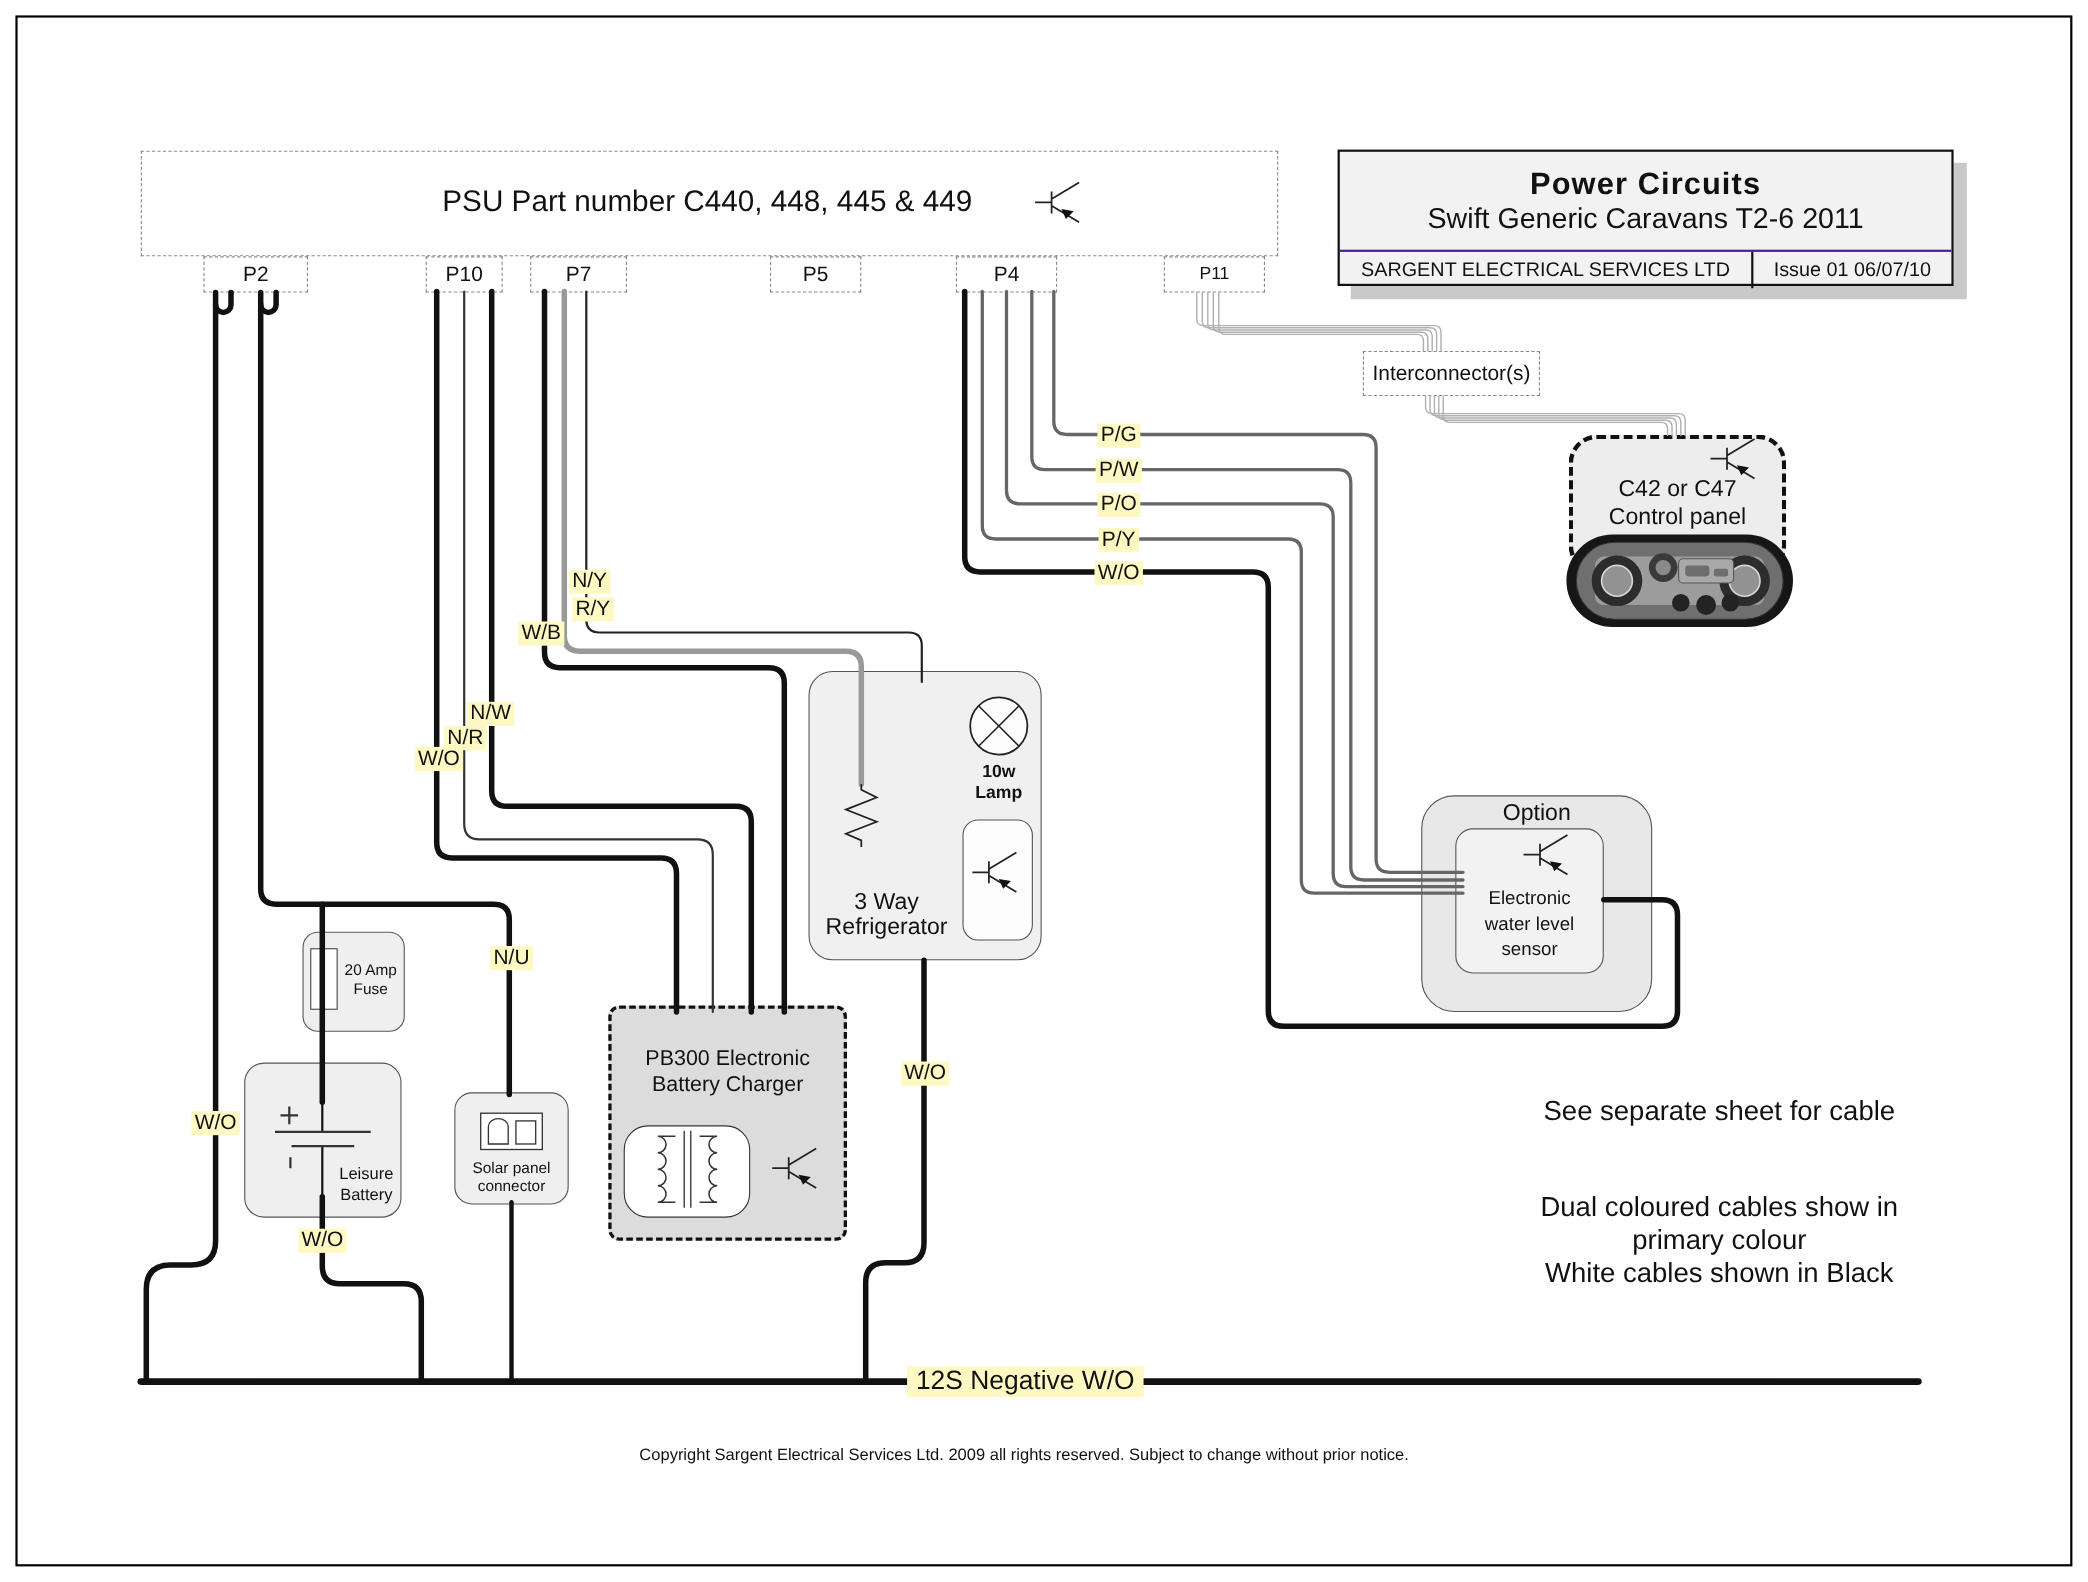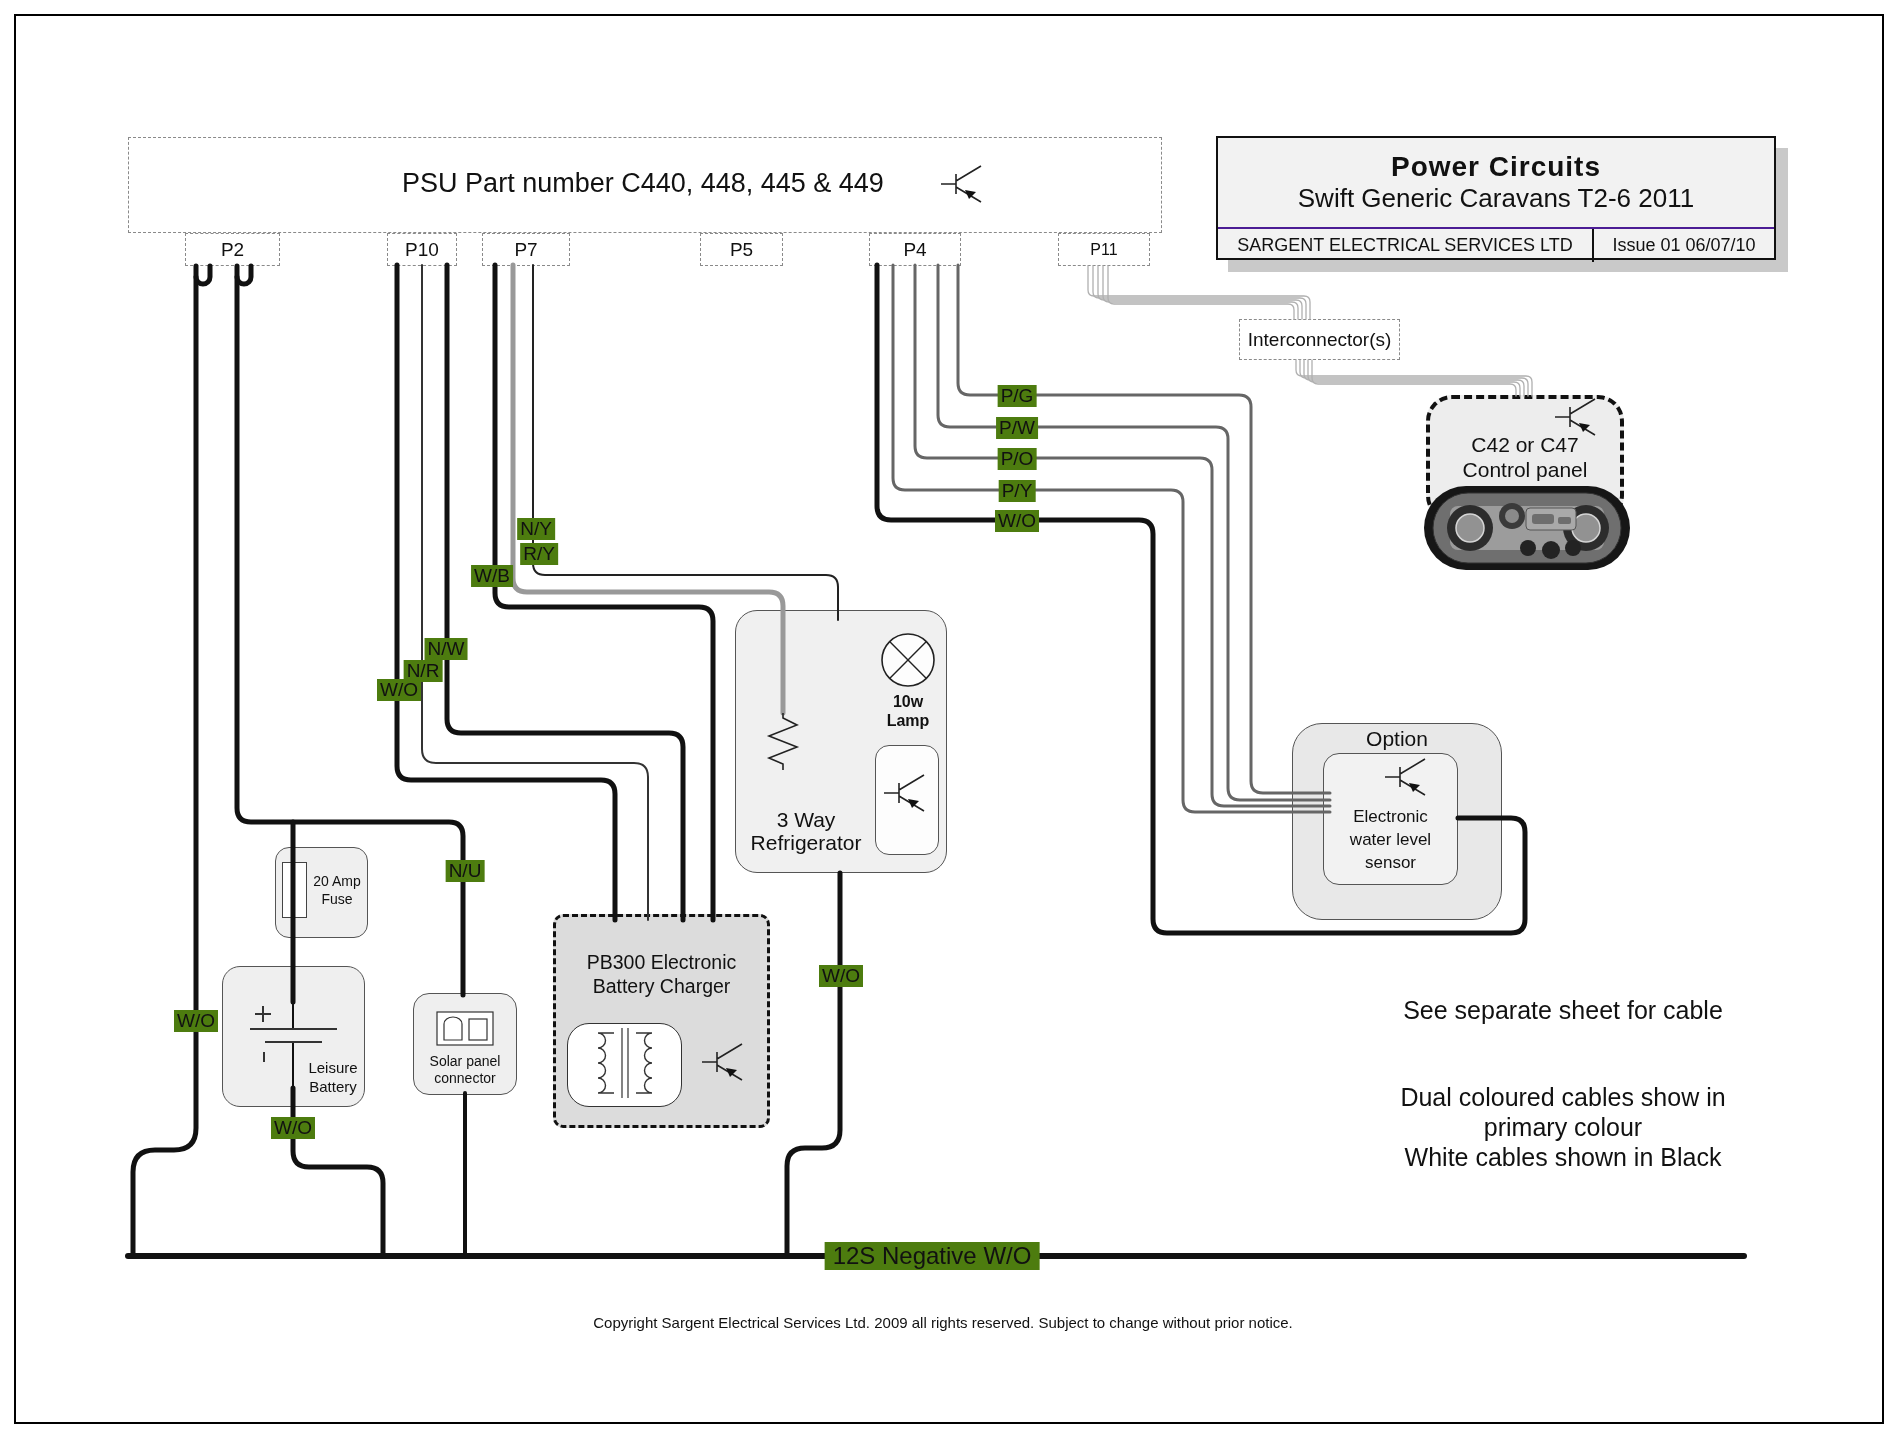--- a/index.html
+++ b/index.html
@@ -6,21 +6,21 @@
   #canvas{position:relative;width:1898px;height:1438px;background:#fff;
           font-family:"Liberation Sans",sans-serif;color:#111;overflow:hidden;}
   .frame{position:absolute;left:14px;top:14px;width:1866px;height:1406px;border:2px solid #000;}
   .box{position:absolute;box-sizing:border-box;}
   .dashed-thin{border:1px dashed #8a8a8a;background:#fff;}
   .round{border:1.2px solid #555;background:#efefef;}
   .center{display:flex;align-items:center;justify-content:center;text-align:center;}
   svg.wires{position:absolute;left:0;top:0;z-index:2;pointer-events:none;}
   .boxes{position:absolute;left:0;top:0;z-index:1;width:100%;height:100%;}
   .toplayer{position:absolute;left:0;top:0;z-index:3;width:100%;height:100%;pointer-events:none;}
-  .lbl{position:absolute;transform:translate(-50%,-50%);background:#4d7c0f;padding:0 3px;
+  .lbl{position:absolute;transform:translate(-50%,-50%);background:#fef9c3;padding:0 3px;
        font-size:19px;white-space:nowrap;}
   .txt{position:absolute;text-align:center;}
   .tb{border:2px solid #111;background:#f2f2f2;box-shadow:12px 12px 0 0 #c9c9c9;}
   .tb-row2{border-top:2px solid #4c1d95;display:flex;}
   .tb-cell{display:flex;align-items:center;justify-content:center;}
 </style>
 </head>
 <body>
 
 <div id="canvas">
@@ -132,21 +132,21 @@
 
     <div class="txt" style="left:1353px;top:994px;width:420px;font-size:25px;line-height:32px;">
       <div>See separate sheet for cable</div>
     </div>
     <div class="txt" style="left:1353px;top:1082px;width:420px;font-size:25px;line-height:30px;">
       <div>Dual coloured cables show in</div>
       <div>primary colour</div>
       <div>White cables shown in Black</div>
     </div>
 
-    <div class="txt" style="left:308px;top:1314px;width:1270px;font-size:15px;">Copyright Sargent Electrical Services Ltd. 2009 all rights reserved.  Subject to change without prior notice.</div>
+    <div class="txt" style="left:296px;top:1314px;width:1270px;font-size:15px;">Copyright Sargent Electrical Services Ltd. 2009 all rights reserved.  Subject to change without prior notice.</div>
   </div>
 
   <svg class="wires" width="1898" height="1438" id="wire-svg">
       <path d="M 210 266 L 210 277 A 7 7 0 0 1 196 277" stroke="#111111" stroke-width="5" fill="none" stroke-linecap="round"></path>
       <path d="M 251 266 L 251 277 A 7 7 0 0 1 237 277" stroke="#111111" stroke-width="5" fill="none" stroke-linecap="round"></path>
       <path d="M 196 266 L 196 1128 Q 196 1150 174 1150 L 155 1150 Q 133 1150 133 1172 L 133 1256" stroke="#111111" stroke-width="5" fill="none" stroke-linecap="round"></path>
       <path d="M 237 266 L 237 808 Q 237 822 251 822 L 449 822 Q 463 822 463 836 L 463 995" stroke="#111111" stroke-width="5" fill="none" stroke-linecap="round"></path>
       <path d="M 293 822 L 293 1002" stroke="#111111" stroke-width="5" fill="none" stroke-linecap="round"></path>
       <path d="M 293 1002 L 293 1029" stroke="#111111" stroke-width="2" fill="none" stroke-linecap="round"></path>
       <path d="M 293 1042 L 293 1090" stroke="#111111" stroke-width="2" fill="none" stroke-linecap="round"></path>

